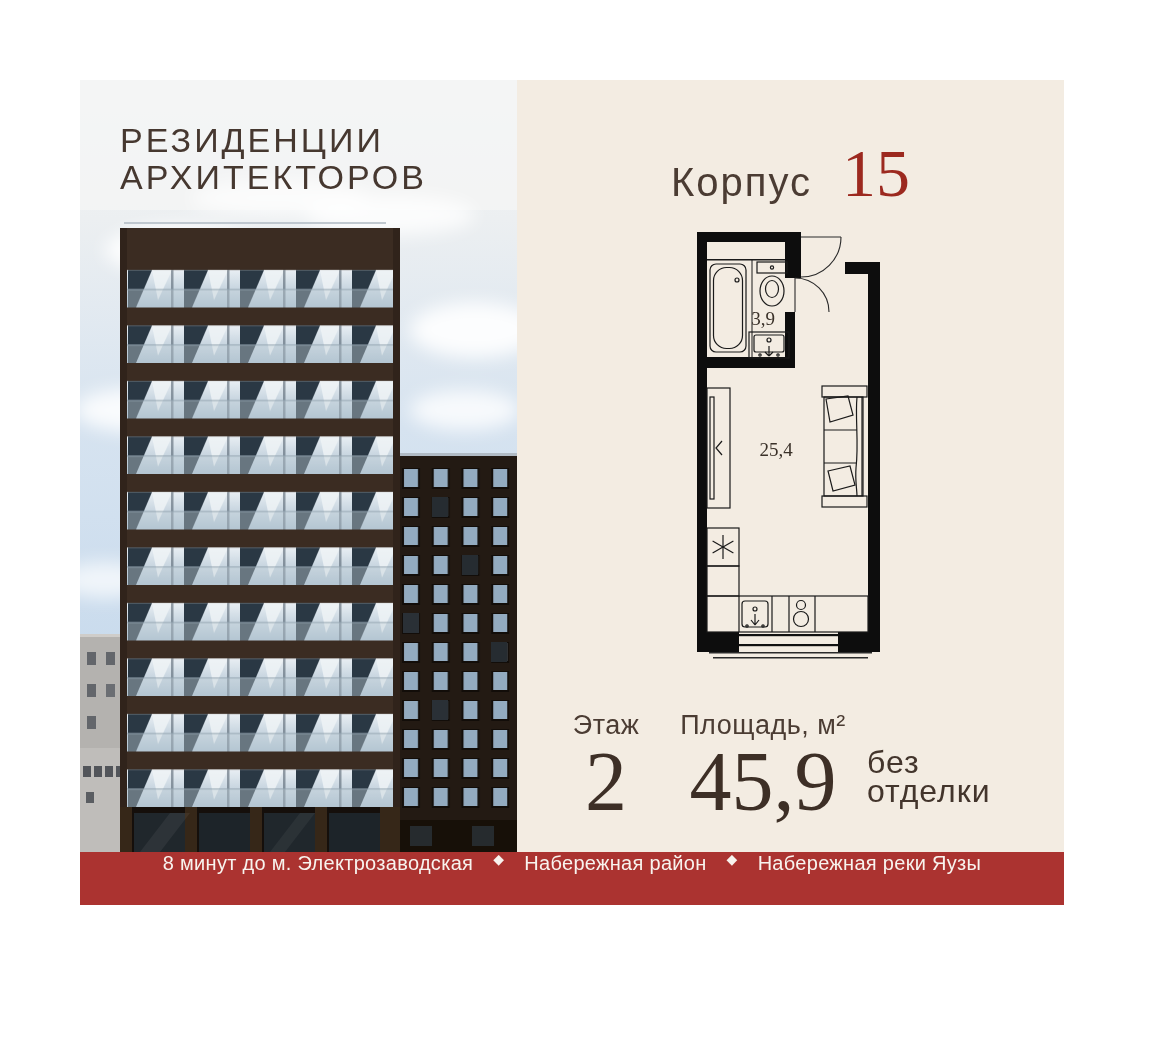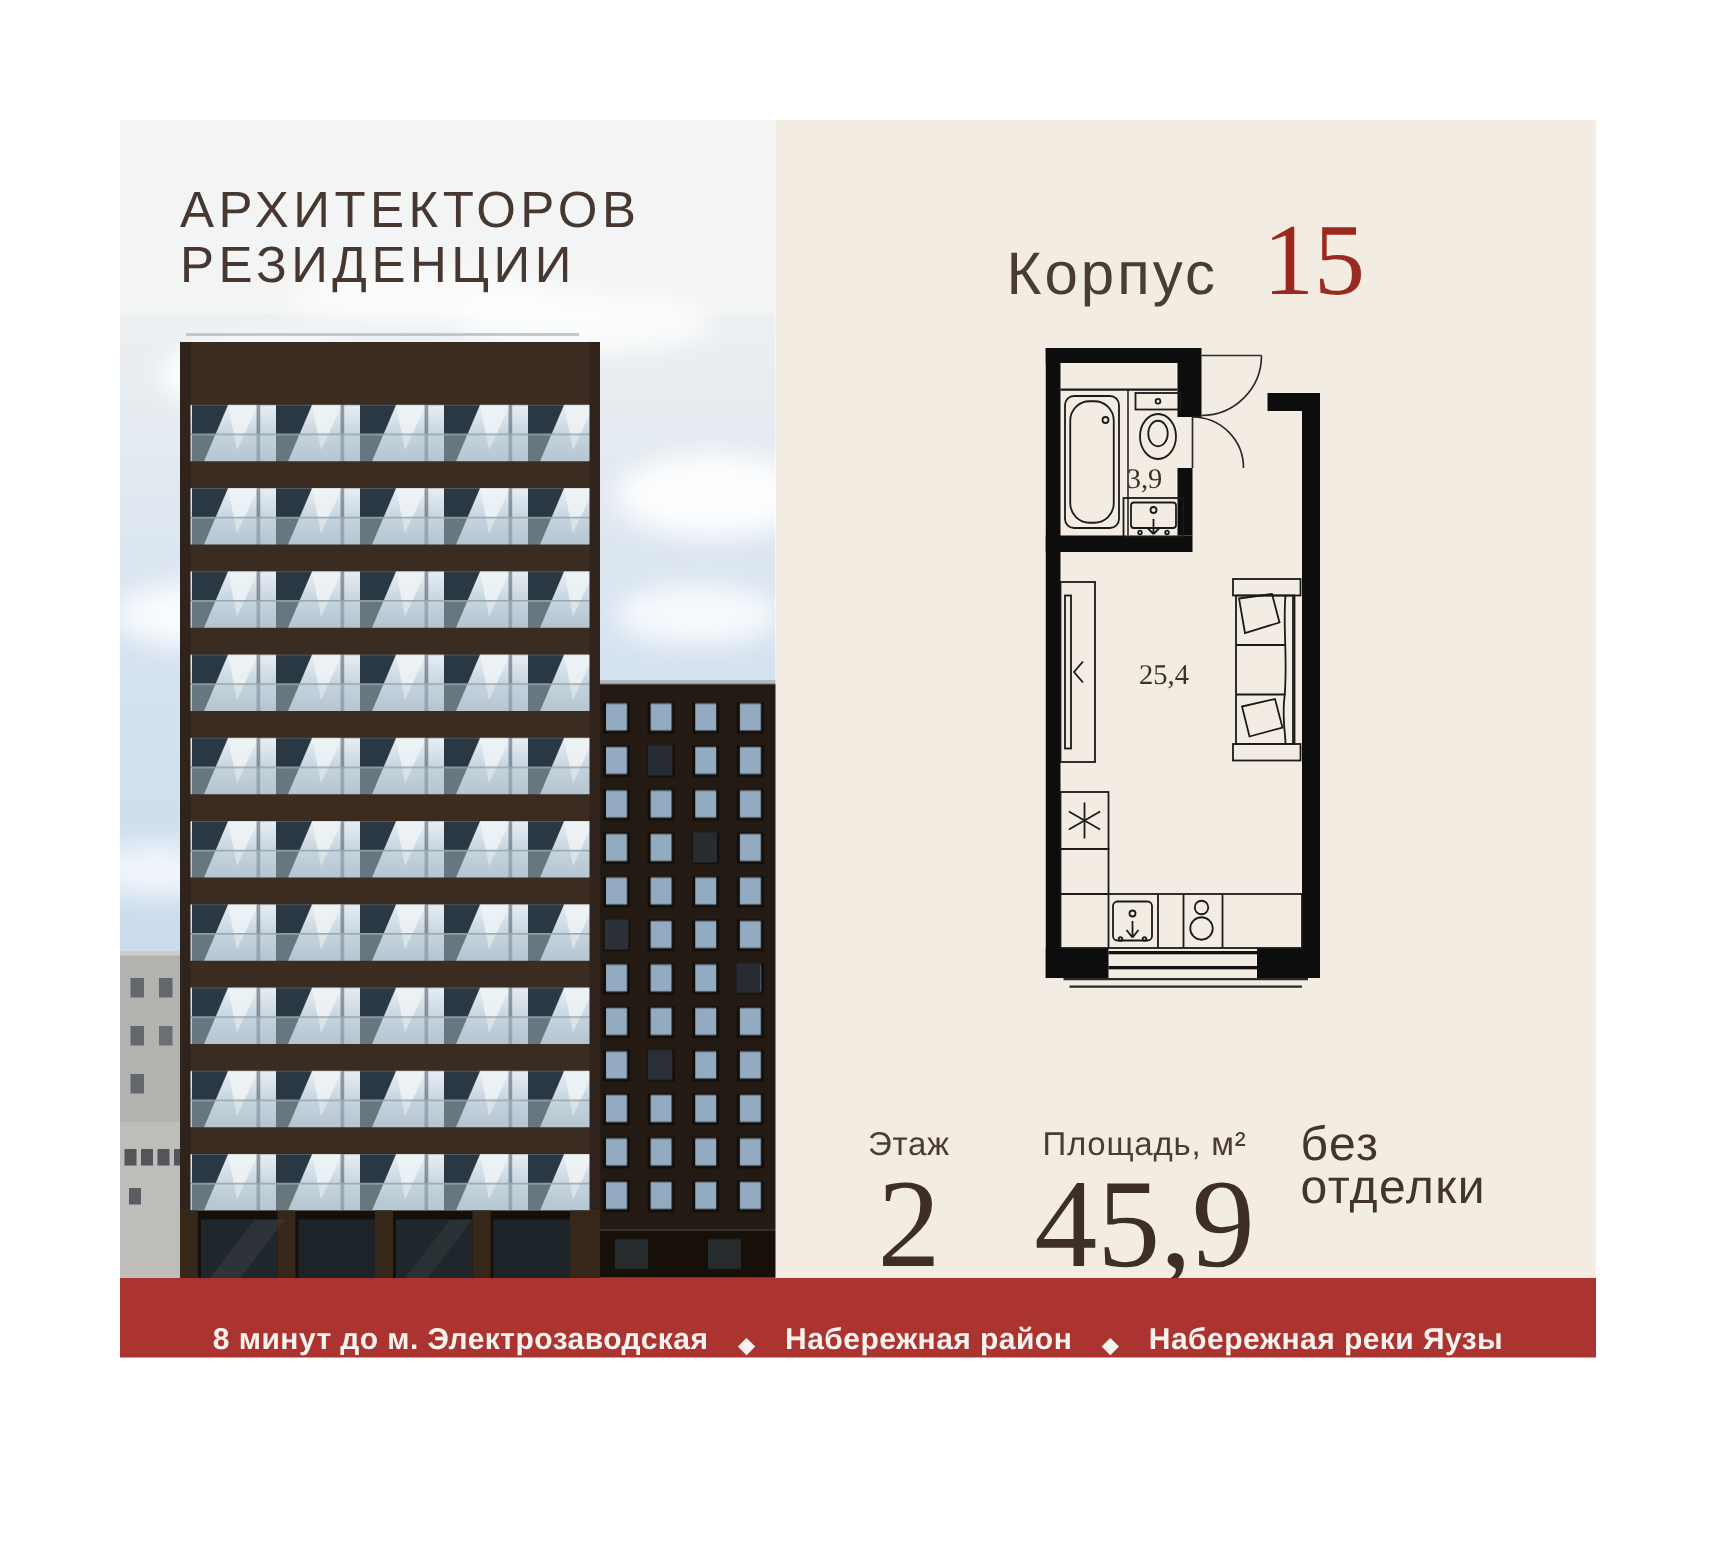--- a/index.html
+++ b/index.html
@@ -24,34 +24,34 @@
     position:absolute;top:54px;left:0;width:100%;
     display:flex;justify-content:center;align-items:baseline;gap:30px;
   }
   .korpus{font-size:40px;letter-spacing:2px;color:#4b3c33;}
   .bnum{font-family:"Liberation Serif",serif;font-size:68px;color:#9c291f;}
 
   .plan{position:absolute;left:180px;top:148px;width:188px;height:432px;}
   .plan text{font-family:"Liberation Serif",serif;fill:#3a3129;}
 
   .stat{position:absolute;text-align:center;}
-  .stat-label{font-size:22px;letter-spacing:0.5px;color:#4b3c33;margin-top:40px;}
+  .stat-label{font-size:27px;letter-spacing:0.5px;color:#4b3c33;}
   .stat-value{font-family:"Liberation Serif",serif;font-size:84px;line-height:78px;color:#3d2f26;margin-top:2px;}
   .stat-floor{left:26px;top:630px;width:126px;}
   .stat-area{left:156px;top:630px;width:180px;}
   .finish{
     position:absolute;left:350px;top:668px;width:214px;text-align:left;
     font-size:32px;line-height:29px;letter-spacing:1px;color:#43352c;
   }
 
   
   .banner{
     position:absolute;left:0;top:772px;width:984px;height:53px;background:#ab3330;
-    display:flex;align-items:flex-end;justify-content:center;gap:20px;
-    color:#f8f3ee;font-size:20px;font-weight:700;letter-spacing:0.3px;
+    display:flex;align-items:flex-start;justify-content:center;gap:20px;
+    color:#f8f3ee;font-size:20px;font-weight:400;letter-spacing:0.3px;
   }
   .banner .sep{font-size:14px;position:relative;top:-1px;}
 </style>
 </head>
 <body>
 
 <div class="card">
 
   <div class="photo">
     <svg width="437" height="772" viewBox="0 0 437 772">
@@ -146,22 +146,22 @@
           <rect x="170" y="727" width="12" height="45" fill="#362718"></rect>
           <rect x="235" y="727" width="12" height="45" fill="#362718"></rect>
           <rect x="300" y="727" width="20" height="45" fill="#362718"></rect>
           <polygon points="60,772 90,733 110,733 80,772" fill="#ffffff" opacity="0.06"></polygon>
           <polygon points="190,772 220,733 235,733 205,772" fill="#ffffff" opacity="0.05"></polygon>
         </g>
       </g>
     </svg>
 
     <div class="title">
+      <div>РЕЗИДЕНЦИИ</div>
       <div>АРХИТЕКТОРОВ</div>
-      <div>РЕЗИДЕНЦИИ</div>
     </div>
   </div>
 
   <div class="info">
 
     <div class="header">
       <span class="korpus">Корпус</span>
       <span class="bnum">15</span>
     </div>
 

